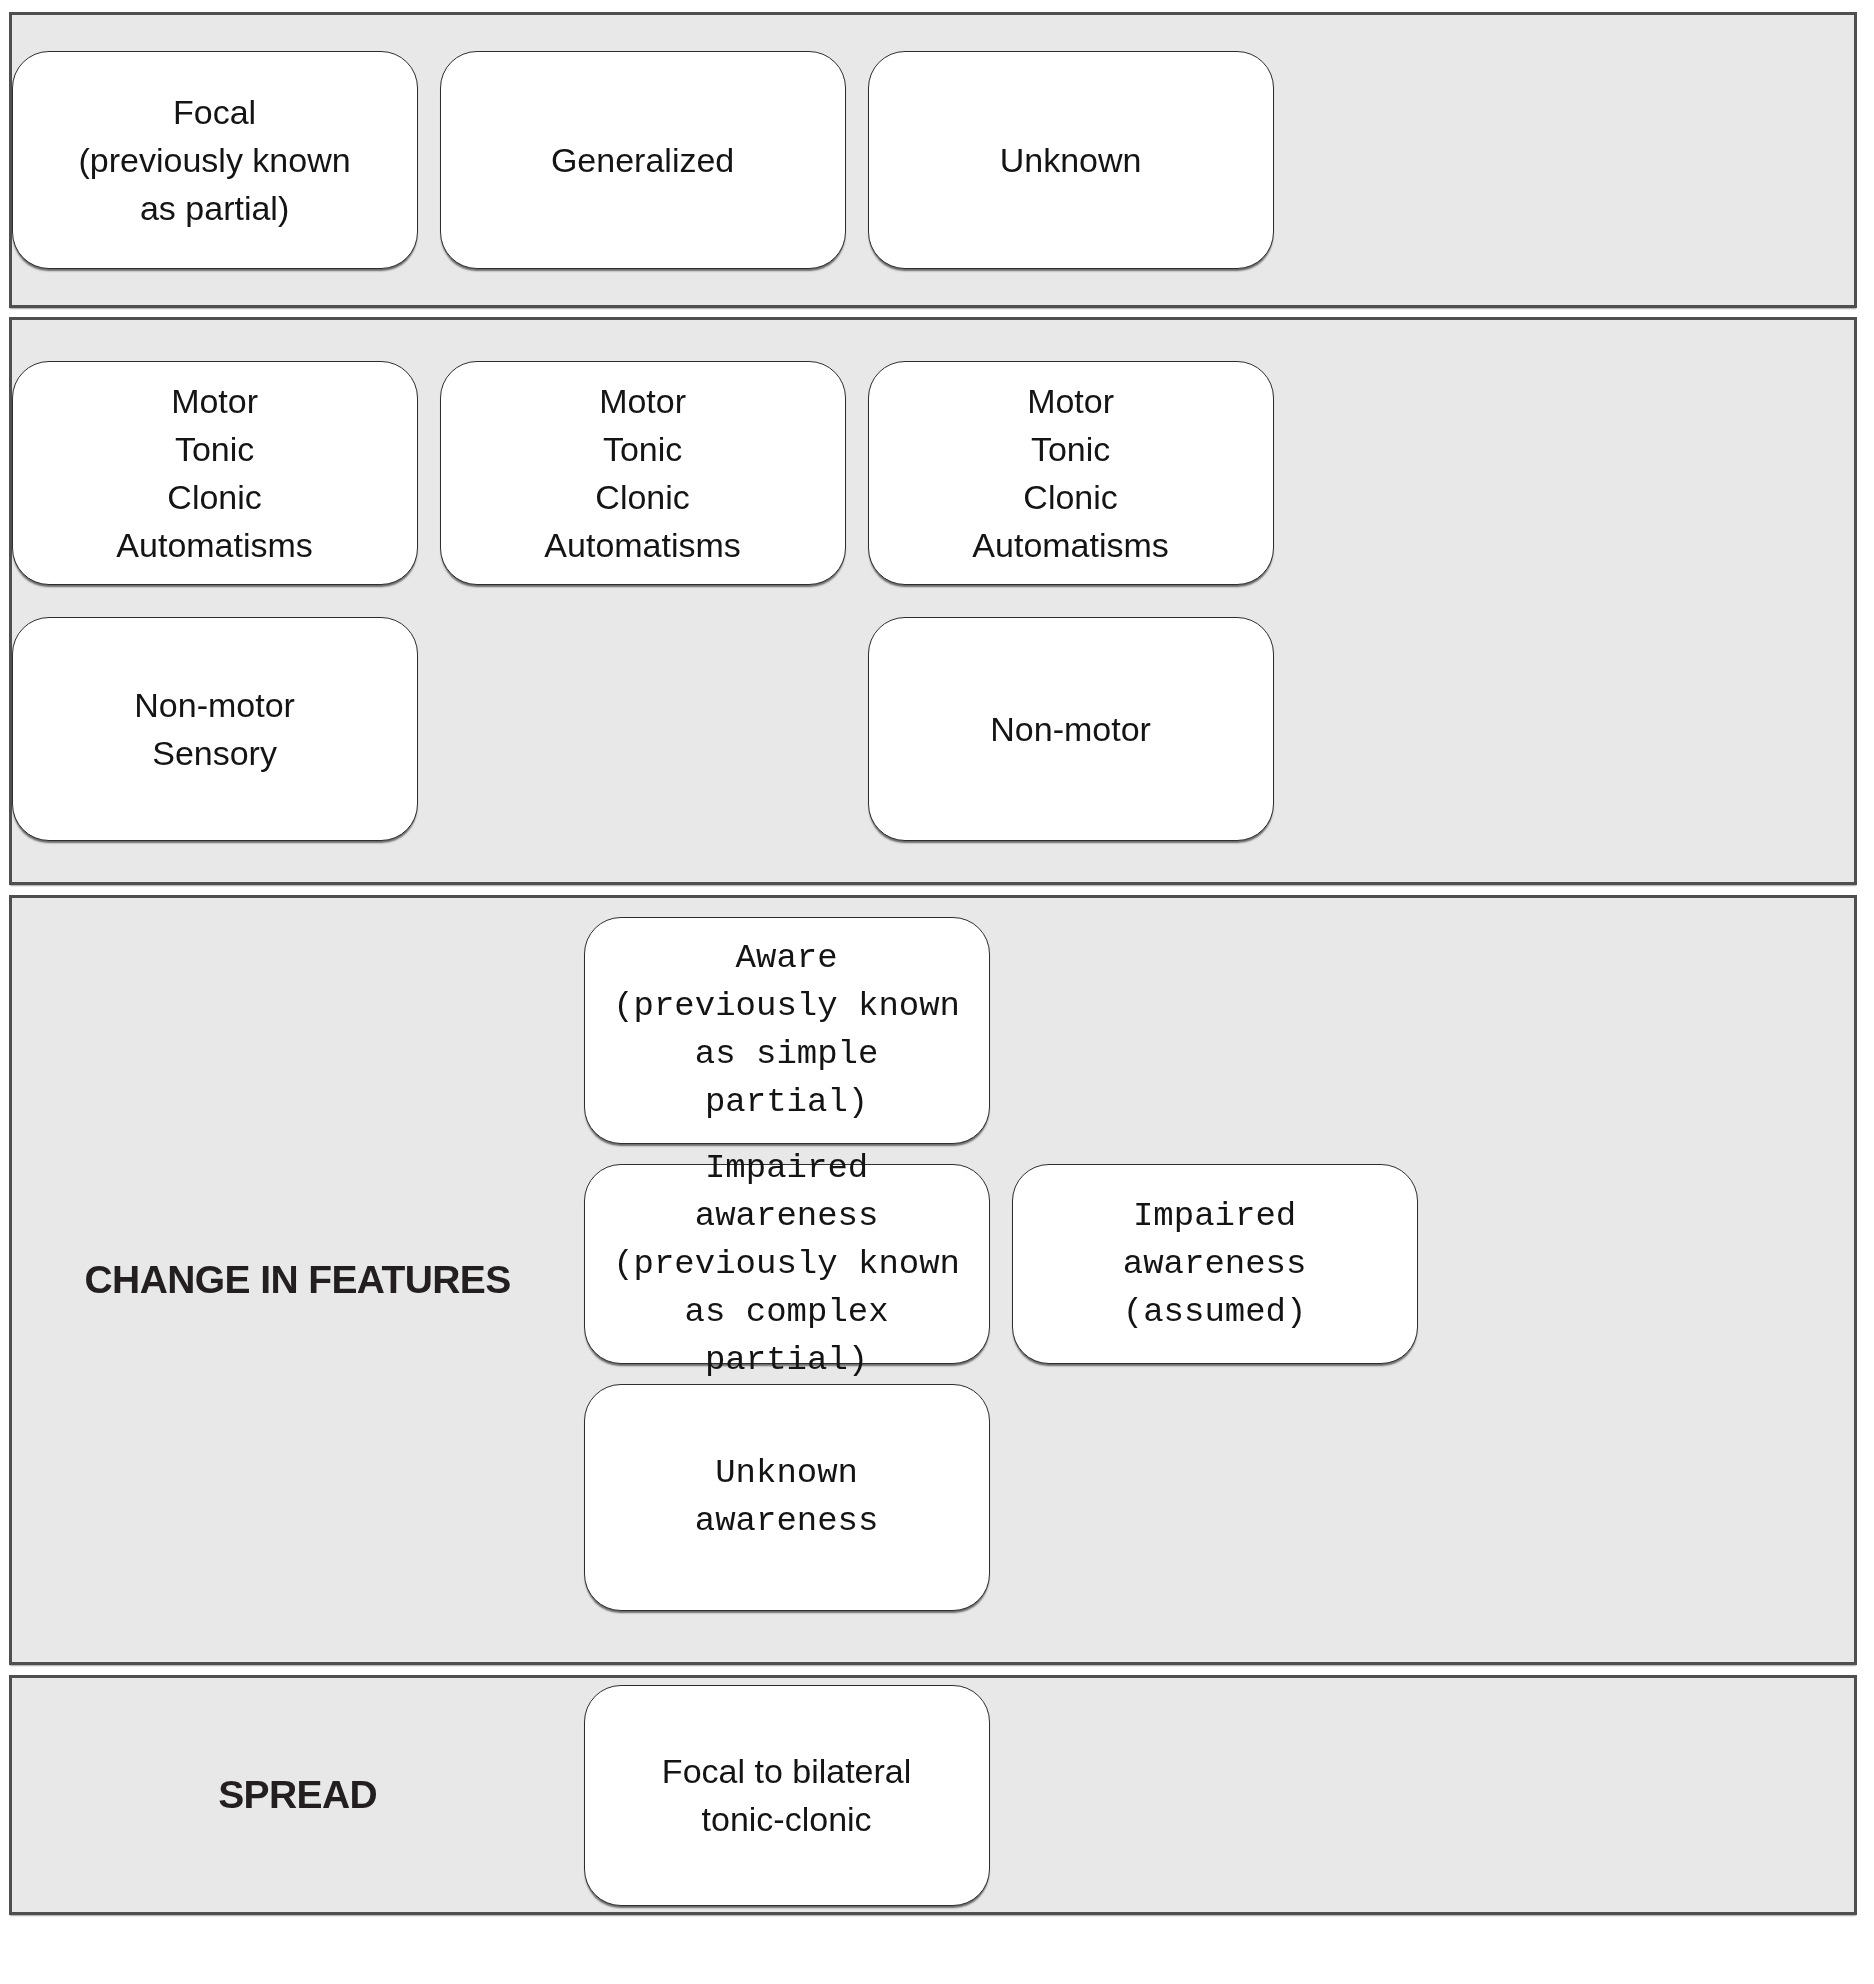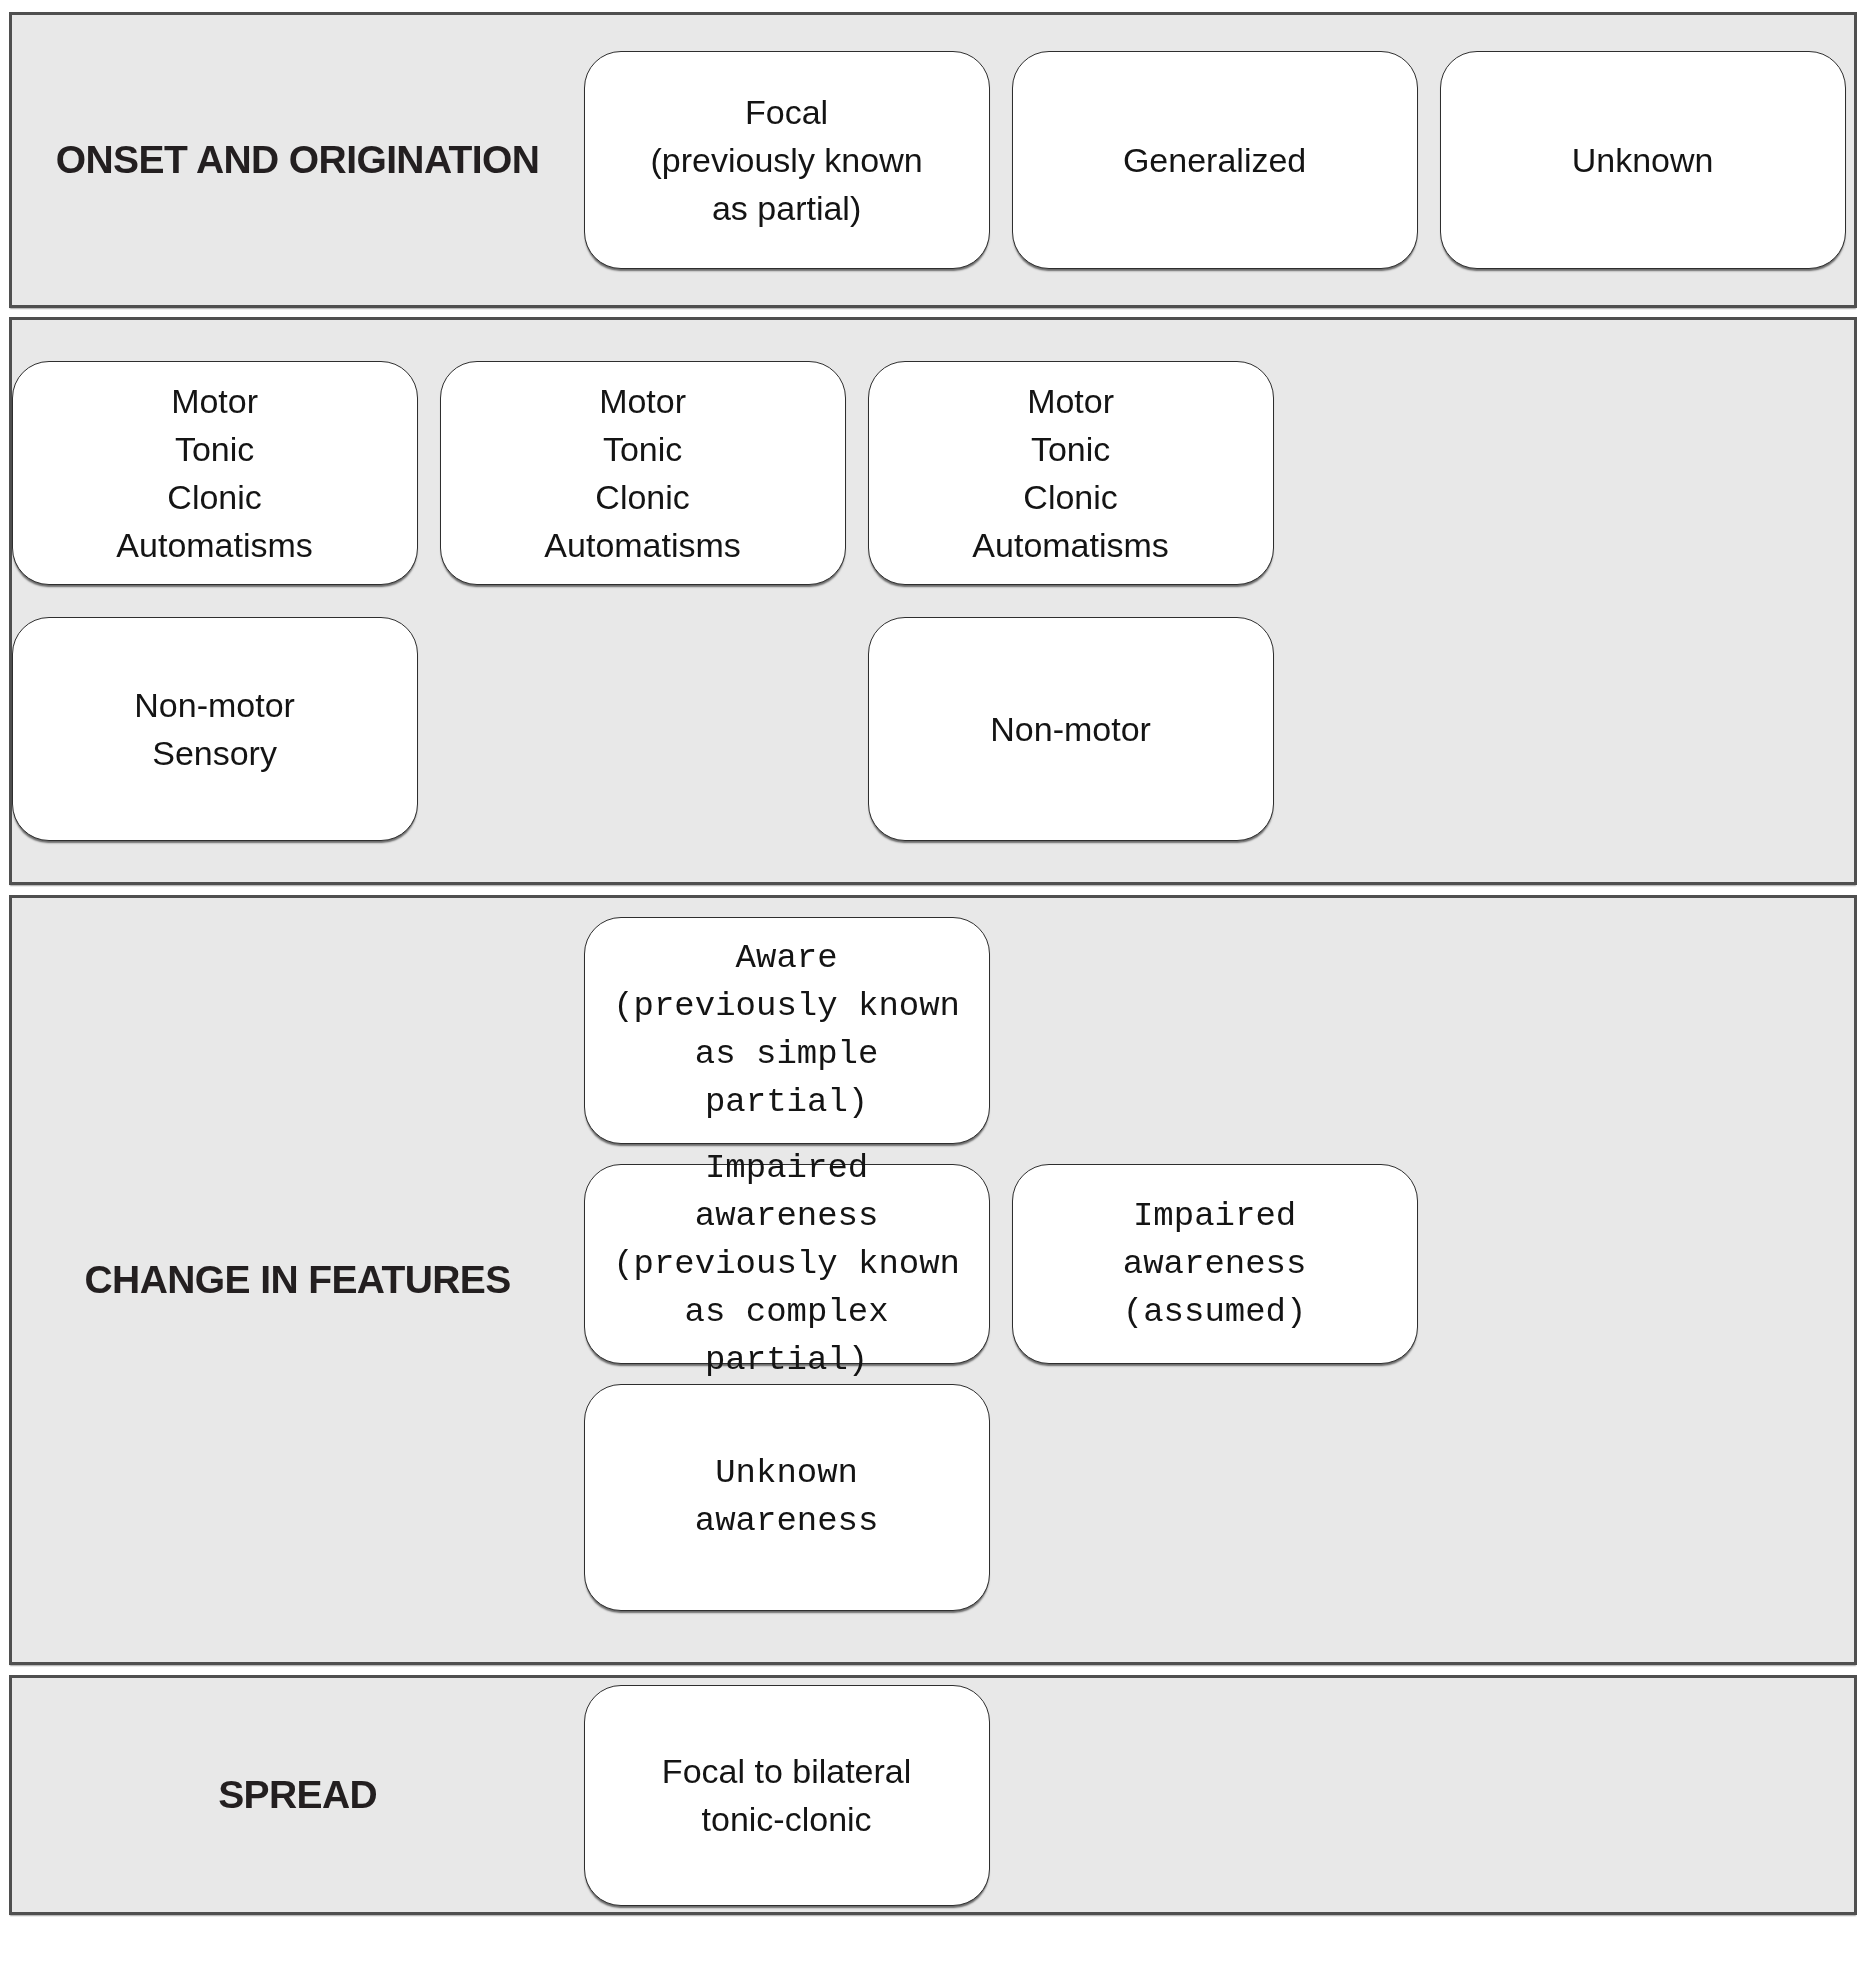--- a/index.html
+++ b/index.html
@@ -91,21 +91,20 @@
   .r1 { grid-row: 1; }
   .r2 { grid-row: 2; }
   .r3 { grid-row: 3; }
 </style>
 </head>
 <body>
 
 <div class="figure">
 
   <section class="band band-1">
-    <div class="band-label">ONSET AND ORIGINATION</div>
     <div class="band-boxes">
       <div class="box c1 r1">
         <span>Focal
 (previously known
 as partial)</span>
       </div>
       <div class="box c2 r1">
         <span>Generalized</span>
       </div>
       <div class="box c3 r1">

